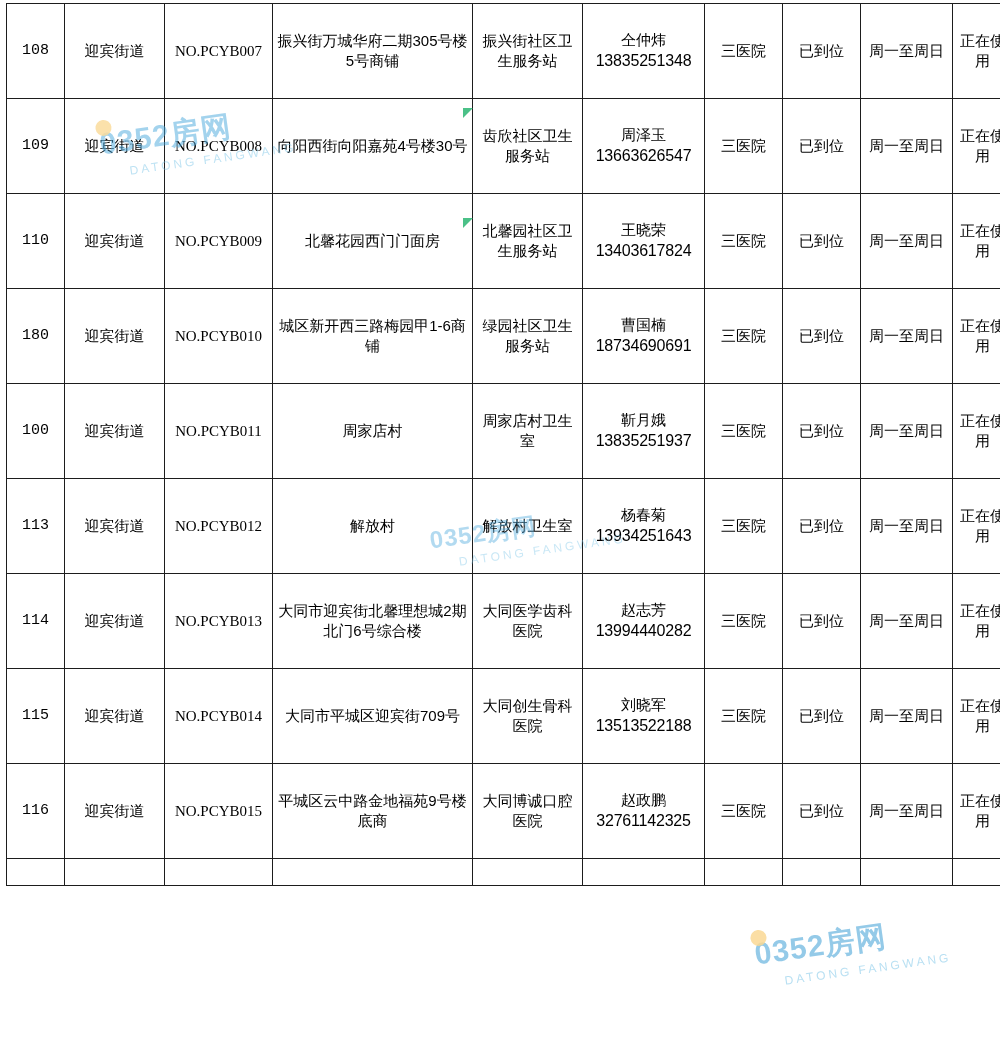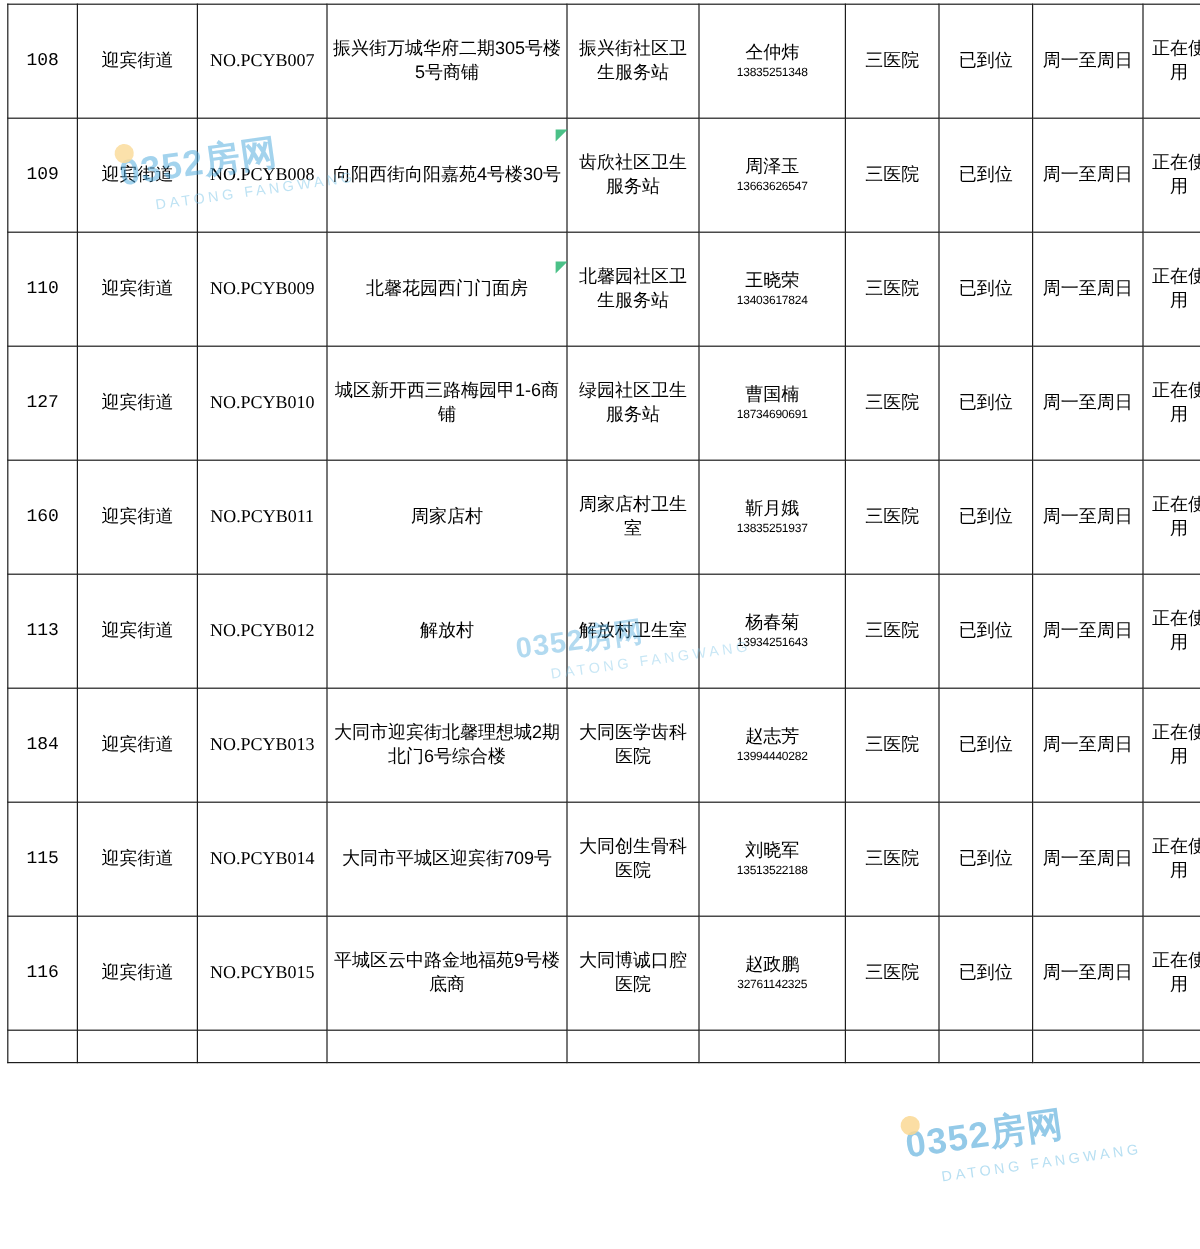--- a/index.html
+++ b/index.html
@@ -52,21 +52,21 @@
   col.c-use   { width: 60px; }
 
   .cell-idx { font-size: 15px; font-family: Liberation Mono, monospace; }
   .cell-no {
     font-family: Liberation Serif, serif;
     font-size: 14px;
     letter-spacing: 0px;
   }
   .cell-addr { text-align: center; font-size: 15px; margin-left: 47px; }
   .cell-person .name { display: block; font-size: 15px; text-align: center; }
-  .cell-person .phone { display: block; font-size: 10px; letter-spacing: -0.2px; }
+  .cell-person .phone { display: block; font-size: 16px; letter-spacing: -0.2px; }
   .cell-use { text-align: left; padding-left: 5px; font-size: 15px; }
 
   tr.r-tall td { height: 86px; }
   tr.r-last td { height: 18px; }
 
   
   .wm {
     position: absolute;
     z-index: 5;
     pointer-events: none;
@@ -190,36 +190,36 @@
         <td class="cell-person">
           <span class="name">王晓荣</span>
           <span class="phone">13403617824</span>
         </td>
         <td>三医院</td>
         <td>已到位</td>
         <td>周一至周日</td>
         <td class="cell-use">正在使用</td>
       </tr>
       <tr class="r-tall">
-        <td class="cell-idx">127</td>
+        <td class="cell-idx">180</td>
         <td>迎宾街道</td>
         <td class="cell-no">NO.PCYB010</td>
         <td class="cell-addr">城区新开西三路梅园甲1-6商铺</td>
         <td>绿园社区卫生服务站</td>
         <td class="cell-person">
           <span class="name">曹国楠</span>
           <span class="phone">18734690691</span>
         </td>
         <td>三医院</td>
         <td>已到位</td>
         <td>周一至周日</td>
         <td class="cell-use">正在使用</td>
       </tr>
       <tr class="r-tall">
-        <td class="cell-idx">160</td>
+        <td class="cell-idx">100</td>
         <td>迎宾街道</td>
         <td class="cell-no">NO.PCYB011</td>
         <td class="cell-addr">周家店村</td>
         <td>周家店村卫生室</td>
         <td class="cell-person">
           <span class="name">靳月娥</span>
           <span class="phone">13835251937</span>
         </td>
         <td>三医院</td>
         <td>已到位</td>
@@ -235,21 +235,21 @@
         <td class="cell-person">
           <span class="name">杨春菊</span>
           <span class="phone">13934251643</span>
         </td>
         <td>三医院</td>
         <td>已到位</td>
         <td>周一至周日</td>
         <td class="cell-use">正在使用</td>
       </tr>
       <tr class="r-tall">
-        <td class="cell-idx">184</td>
+        <td class="cell-idx">114</td>
         <td>迎宾街道</td>
         <td class="cell-no">NO.PCYB013</td>
         <td class="cell-addr">大同市迎宾街北馨理想城2期北门6号综合楼</td>
         <td>大同医学齿科医院</td>
         <td class="cell-person">
           <span class="name">赵志芳</span>
           <span class="phone">13994440282</span>
         </td>
         <td>三医院</td>
         <td>已到位</td>

